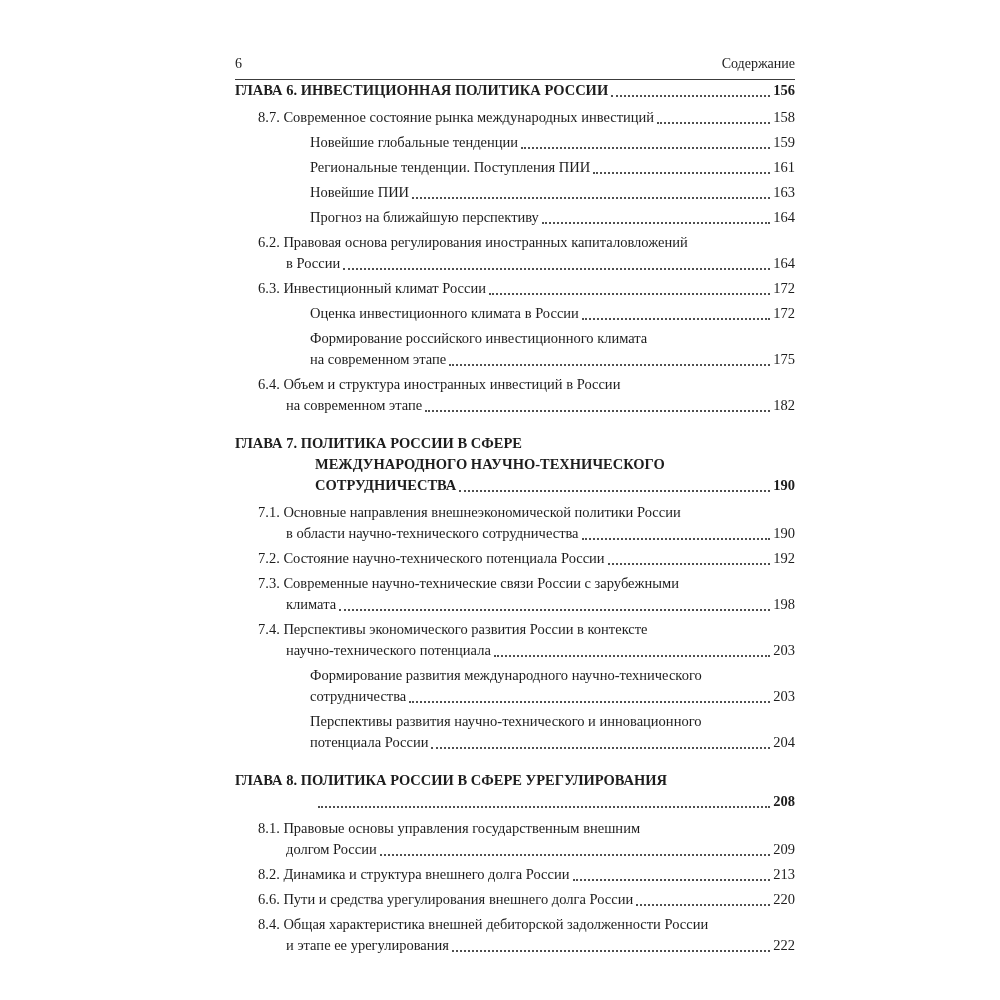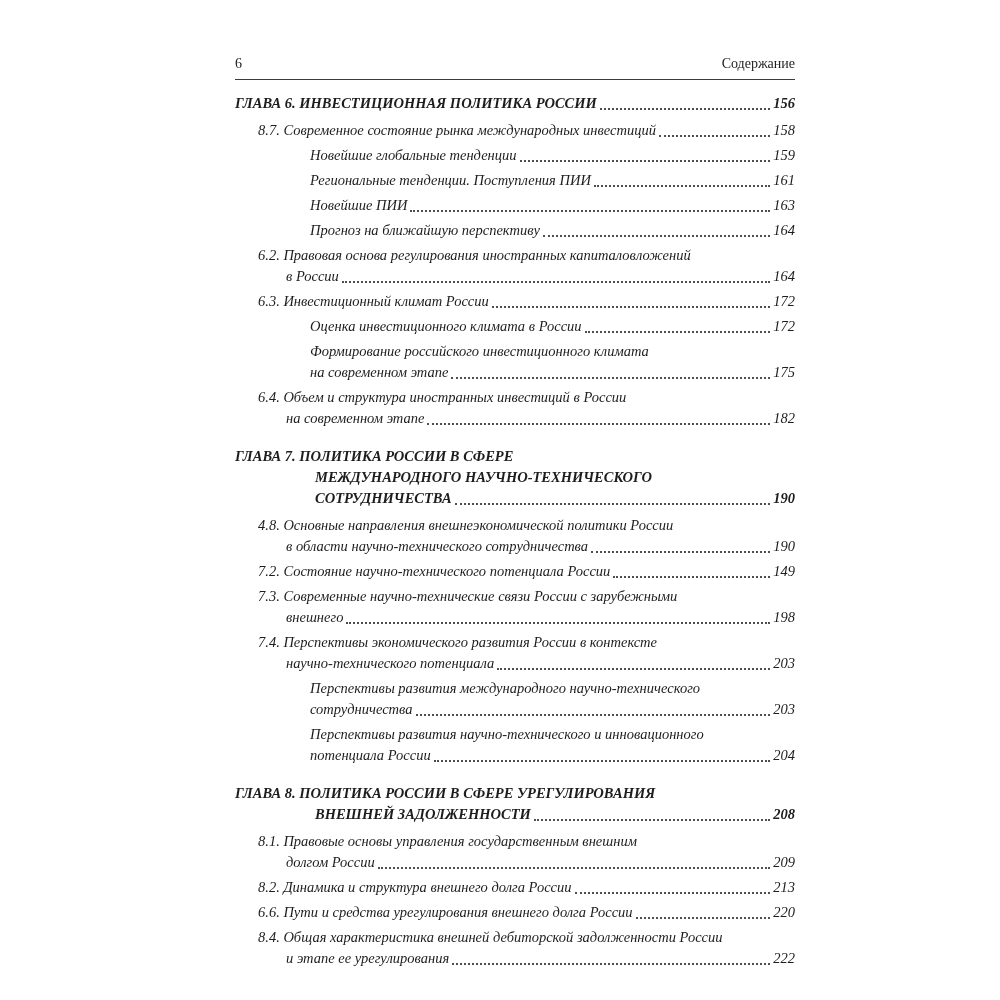--- a/index.html
+++ b/index.html
@@ -20,24 +20,22 @@
   }
   .running-header {
     display: flex;
     justify-content: space-between;
     align-items: baseline;
     font-size: 14px;
     padding-bottom: 7px;
     border-bottom: 1.5px solid #3c3c3c;
   }
   .toc {
-    margin-top: 13px;
     font-size: 14.5px;
     line-height: 21px;
-    font-style: italic;
   }
   .entry { margin-bottom: 4px; }
   .entry.chapter {
     font-weight: bold;
     margin-top: 17px;
     margin-bottom: 6px;
   }
   .entry.chapter:first-child { margin-top: 0; }
   .entry.section { padding-left: 23px; }
   .entry.sub { padding-left: 75px; }
@@ -159,58 +157,58 @@
           <span class="txt">МЕЖДУНАРОДНОГО НАУЧНО-ТЕХНИЧЕСКОГО</span>
         </div>
         <div class="line cont last">
           <span class="txt">СОТРУДНИЧЕСТВА</span>
           <span class="dots"></span>
           <span class="pg">190</span>
         </div>
       </div>
       <div class="entry section">
         <div class="line">
-          <span class="txt">4.8. Основные направления внешнеэкономической политики России</span>
+          <span class="txt">7.1. Основные направления внешнеэкономической политики России</span>
         </div>
         <div class="line cont last">
           <span class="txt">в области научно-технического сотрудничества</span>
           <span class="dots"></span>
           <span class="pg">190</span>
         </div>
       </div>
       <div class="entry section">
         <div class="line last">
           <span class="txt">7.2. Состояние научно-технического потенциала России</span>
           <span class="dots"></span>
-          <span class="pg">149</span>
+          <span class="pg">192</span>
         </div>
       </div>
       <div class="entry section">
         <div class="line">
           <span class="txt">7.3. Современные научно-технические связи России с зарубежными</span>
         </div>
         <div class="line cont last">
-          <span class="txt">внешнего</span>
+          <span class="txt">климата</span>
           <span class="dots"></span>
           <span class="pg">198</span>
         </div>
       </div>
       <div class="entry section">
         <div class="line">
           <span class="txt">7.4. Перспективы экономического развития России в контексте</span>
         </div>
         <div class="line cont last">
           <span class="txt">научно-технического потенциала</span>
           <span class="dots"></span>
           <span class="pg">203</span>
         </div>
       </div>
       <div class="entry sub">
         <div class="line">
-          <span class="txt">Перспективы развития международного научно-технического</span>
+          <span class="txt">Формирование развития международного научно-технического</span>
         </div>
         <div class="line cont last">
           <span class="txt">сотрудничества</span>
           <span class="dots"></span>
           <span class="pg">203</span>
         </div>
       </div>
       <div class="entry sub">
         <div class="line">
           <span class="txt">Перспективы развития научно-технического и инновационного</span>
@@ -219,21 +217,20 @@
           <span class="txt">потенциала России</span>
           <span class="dots"></span>
           <span class="pg">204</span>
         </div>
       </div>
       <div class="entry chapter">
         <div class="line">
           <span class="txt">ГЛАВА 8. ПОЛИТИКА РОССИИ В СФЕРЕ УРЕГУЛИРОВАНИЯ</span>
         </div>
         <div class="line cont last">
-          <span class="txt">ВНЕШНЕЙ ЗАДОЛЖЕННОСТИ</span>
           <span class="dots"></span>
           <span class="pg">208</span>
         </div>
       </div>
       <div class="entry section">
         <div class="line">
           <span class="txt">8.1. Правовые основы управления государственным внешним</span>
         </div>
         <div class="line cont last">
           <span class="txt">долгом России</span>

